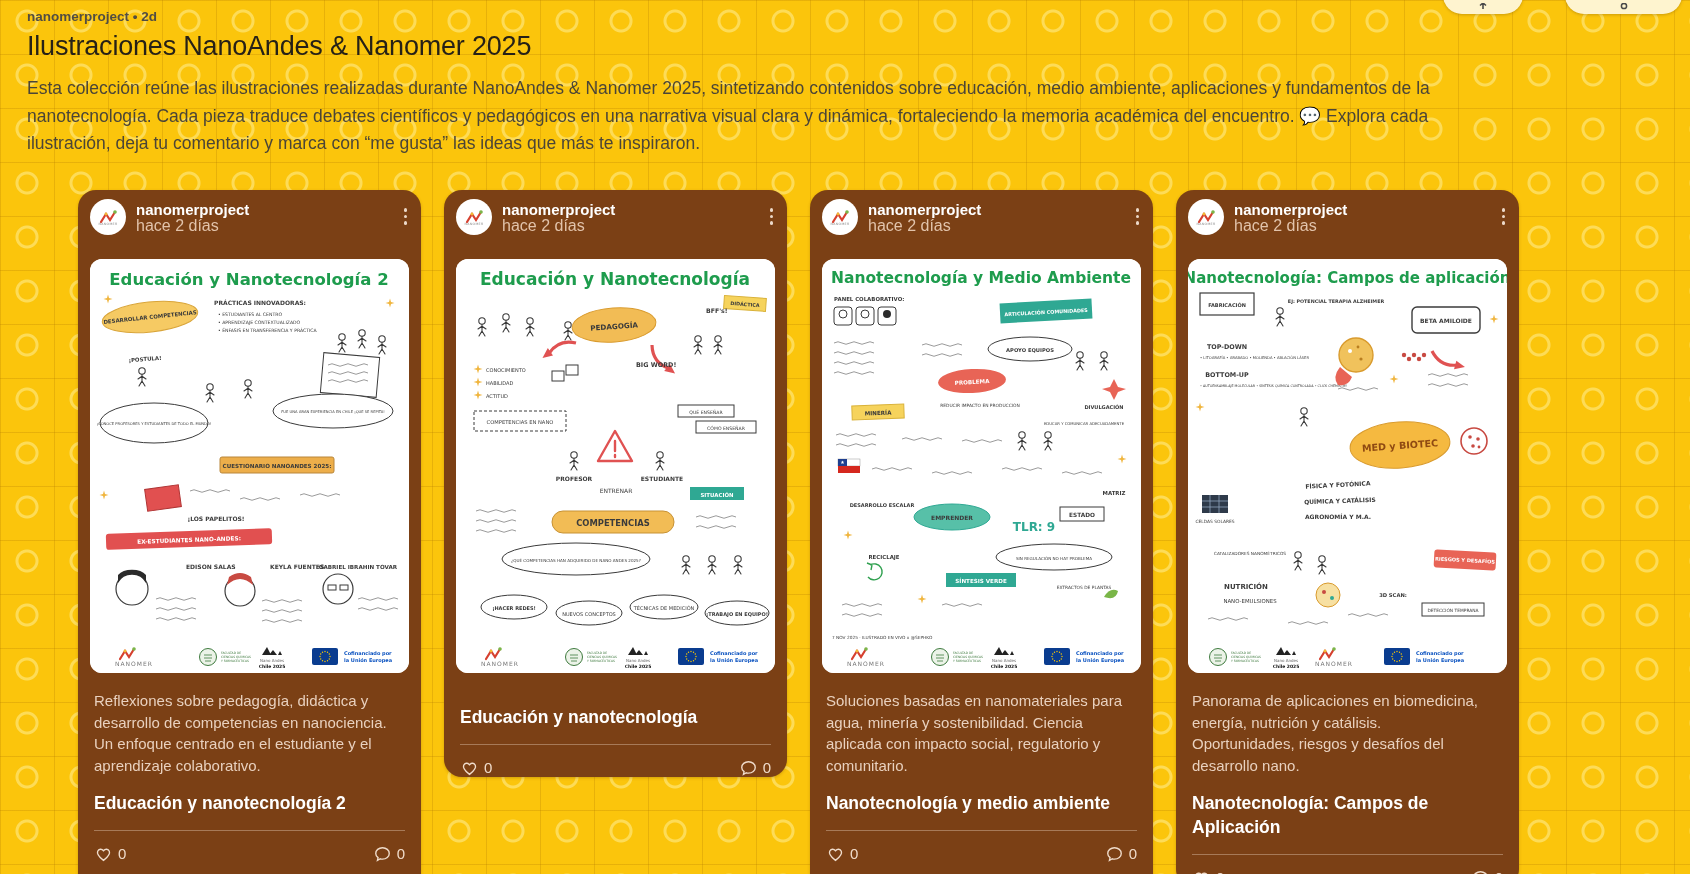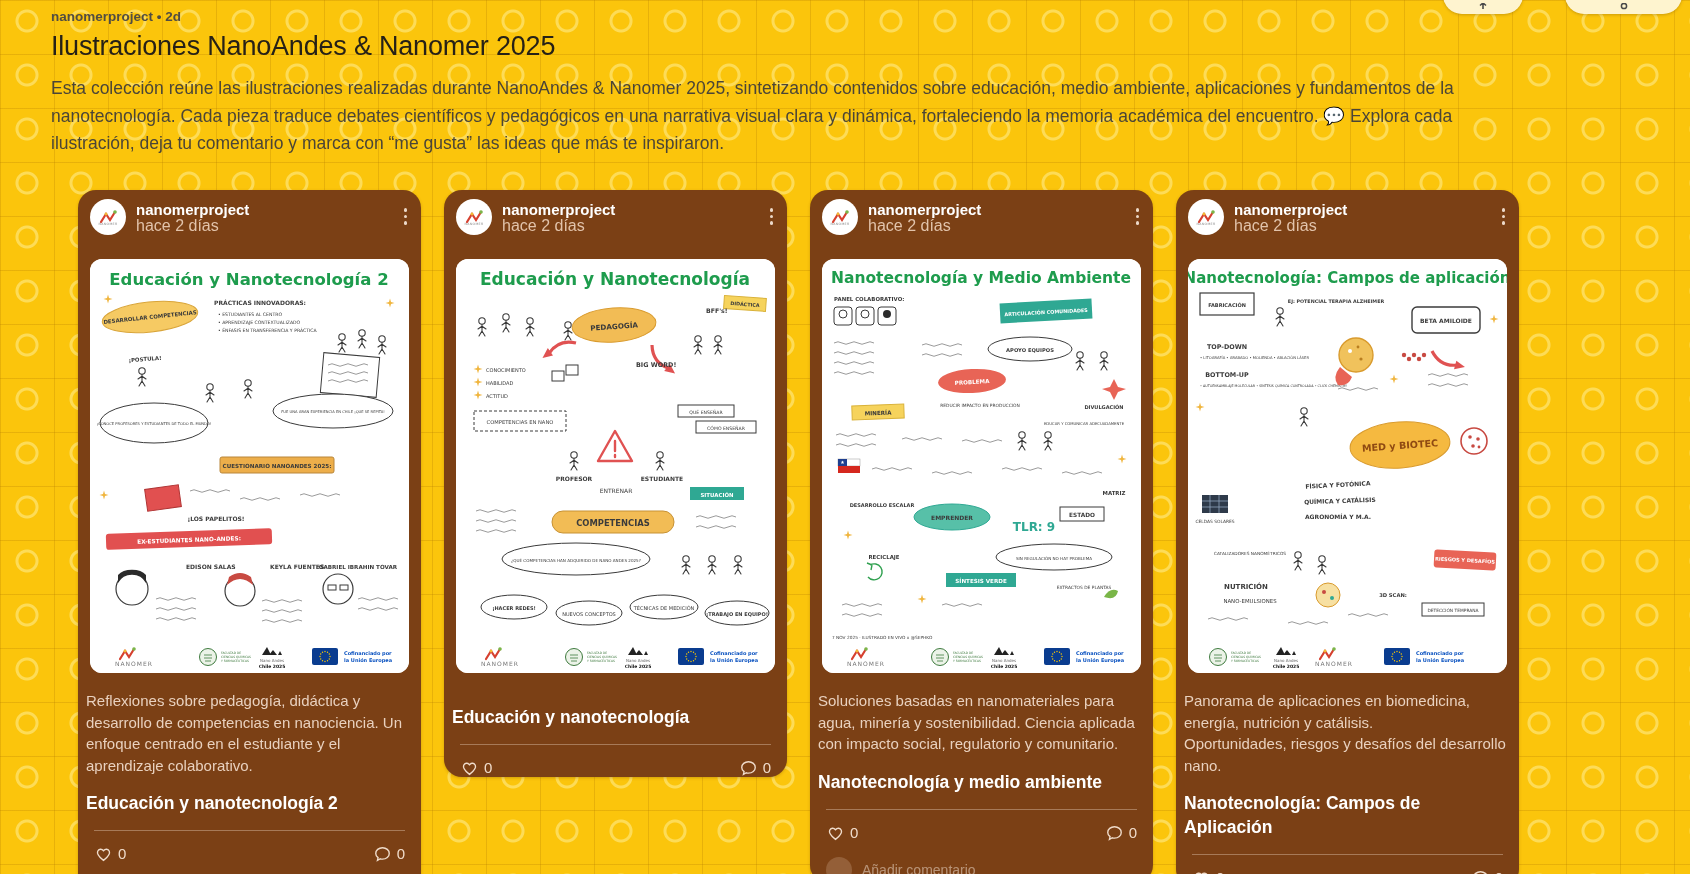--- a/index.html
+++ b/index.html
@@ -9,34 +9,34 @@
     background-color:#FBC50C;
     background-image:
       radial-gradient(circle at 27px 21px, rgba(255,243,170,0) 8px, rgba(255,238,150,.55) 9px, rgba(255,238,150,.55) 11px, rgba(255,238,150,0) 12px),
       linear-gradient(180deg, rgba(180,124,2,.28) 1px, transparent 1px),
       linear-gradient(90deg, rgba(180,124,2,.28) 1px, transparent 1px);
     background-size:54px 54px,54px 54px,54px 54px;
   }
   .float-btn{position:absolute;top:-27px;height:38px;border-radius:19px;background:#FEF4CF;
     box-shadow:0 1px 3px rgba(120,80,0,.35);display:flex;align-items:flex-end;justify-content:center;padding-bottom:3px;}
   .float-btn svg{display:block;}
-  .page-header{padding:9px 0 0 27px;margin-left:24px;}
+  .page-header{padding:9px 0 0 27px;}
   .page-meta{font-size:13.5px;font-weight:700;color:#524D42;}
   .page-title{margin:7px 0 0;font-size:27px;font-weight:400;color:#262117;letter-spacing:-.2px;}
   .page-desc{margin-top:13px;max-width:1436px;font-size:17.5px;line-height:27.5px;color:#4B4537;white-space:pre-line;}
   .cards-row{position:absolute;top:190px;left:78px;display:flex;gap:23px;align-items:flex-start;}
   .card{width:343px;background:#7B4015;border-radius:18px;box-shadow:0 1px 3px rgba(110,70,0,.3);}
   .card-header{display:flex;align-items:center;gap:10px;padding:9px 12px 24px;position:relative;}
   .avatar{width:36px;height:36px;border-radius:50%;background:#fff;flex:0 0 auto;display:flex;align-items:center;justify-content:center;}
   .hdr-author{font-size:15px;font-weight:700;color:#FFFFFF;line-height:17px;}
   .hdr-time{font-size:16px;color:#E2C3AB;line-height:16px;}
   .kebab{position:absolute;right:12px;top:16px;display:flex;flex-direction:column;gap:3px;cursor:pointer;padding:2px;}
   .kebab span{width:3.5px;height:3.5px;border-radius:50%;background:#ECD9C9;}
   .illustration{margin:0 12px;border-radius:12px;overflow:hidden;background:#fff;line-height:0;}
-  .card-body{padding:17px 8px 0;}
+  .card-body{padding:17px 16px 0;}
   .card-desc{font-size:15px;line-height:21.5px;color:#E9D1BF;white-space:pre-line;}
   .card-title{margin-top:15px;font-size:17.5px;line-height:24px;font-weight:700;color:#FFFFFF;}
   .card-footer{margin:15px 16px 0;border-top:1px solid rgba(240,218,198,.38);padding-top:13px;
     display:flex;justify-content:space-between;align-items:center;color:#F0DCCB;font-size:15px;}
   .count-group{display:flex;align-items:center;gap:5px;cursor:pointer;}
   .comment-row{margin:15px 16px 0;display:flex;align-items:center;gap:10px;opacity:.55;}
   .mini-avatar{width:26px;height:26px;border-radius:50%;background:#A97A55;}
   .comment-ph{font-size:14px;color:#EBD8C8;}
   svg text{font-family:"DejaVu Sans", sans-serif;}
   .ink{fill:#3B3B3B;}

